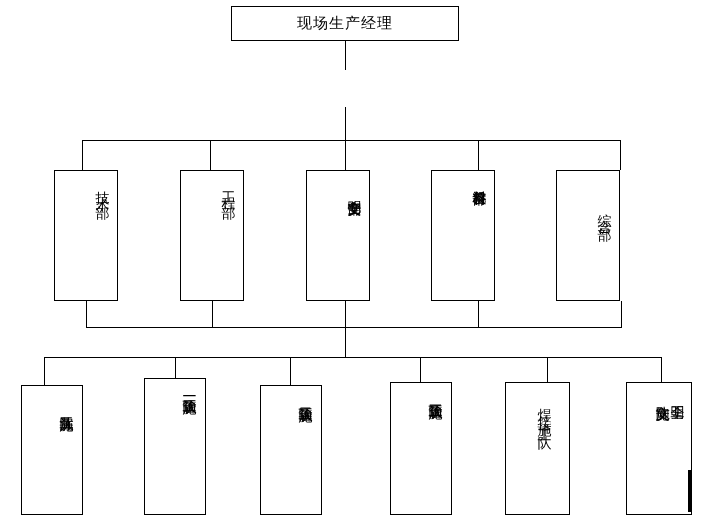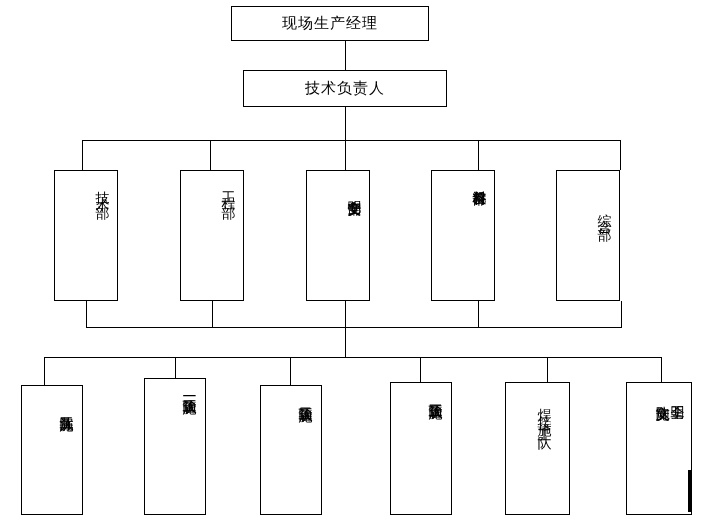--- a/index.html
+++ b/index.html
@@ -58,29 +58,26 @@
   .artifact {
     position: absolute;
     background: #000000;
   }
 </style>
 </head>
 <body>
 
 <div id="chart">
 
-  <div class="box box-h" style="left:231px; top:6px; width:198px; height:35px;text-align:right;">
+  <div class="box box-h" style="left:231px; top:6px; width:228px; height:35px;text-align:right;">
     <span>现场生产经理</span>
   </div>
 
   <div class="line vline" style="left:345px; top:41px; height:29px;"></div>
 
-  <div class="box box-h" style="left:243px; top:70px; width:204px; height:37px;">
-    <span>技术负责人</span>
-  </div>
 
   <div class="line vline" style="left:345px; top:107px; height:34px;"></div>
 
   <div class="line hline" style="left:82px; top:140px; width:539px;"></div>
 
   <div class="line vline" style="left:82px;  top:140px; height:30px;"></div>
   <div class="line vline" style="left:210px; top:140px; height:30px;"></div>
   <div class="line vline" style="left:345px; top:140px; height:30px;"></div>
   <div class="line vline" style="left:478px; top:140px; height:30px;"></div>
   <div class="line vline" style="left:620px; top:140px; height:30px;"></div>

